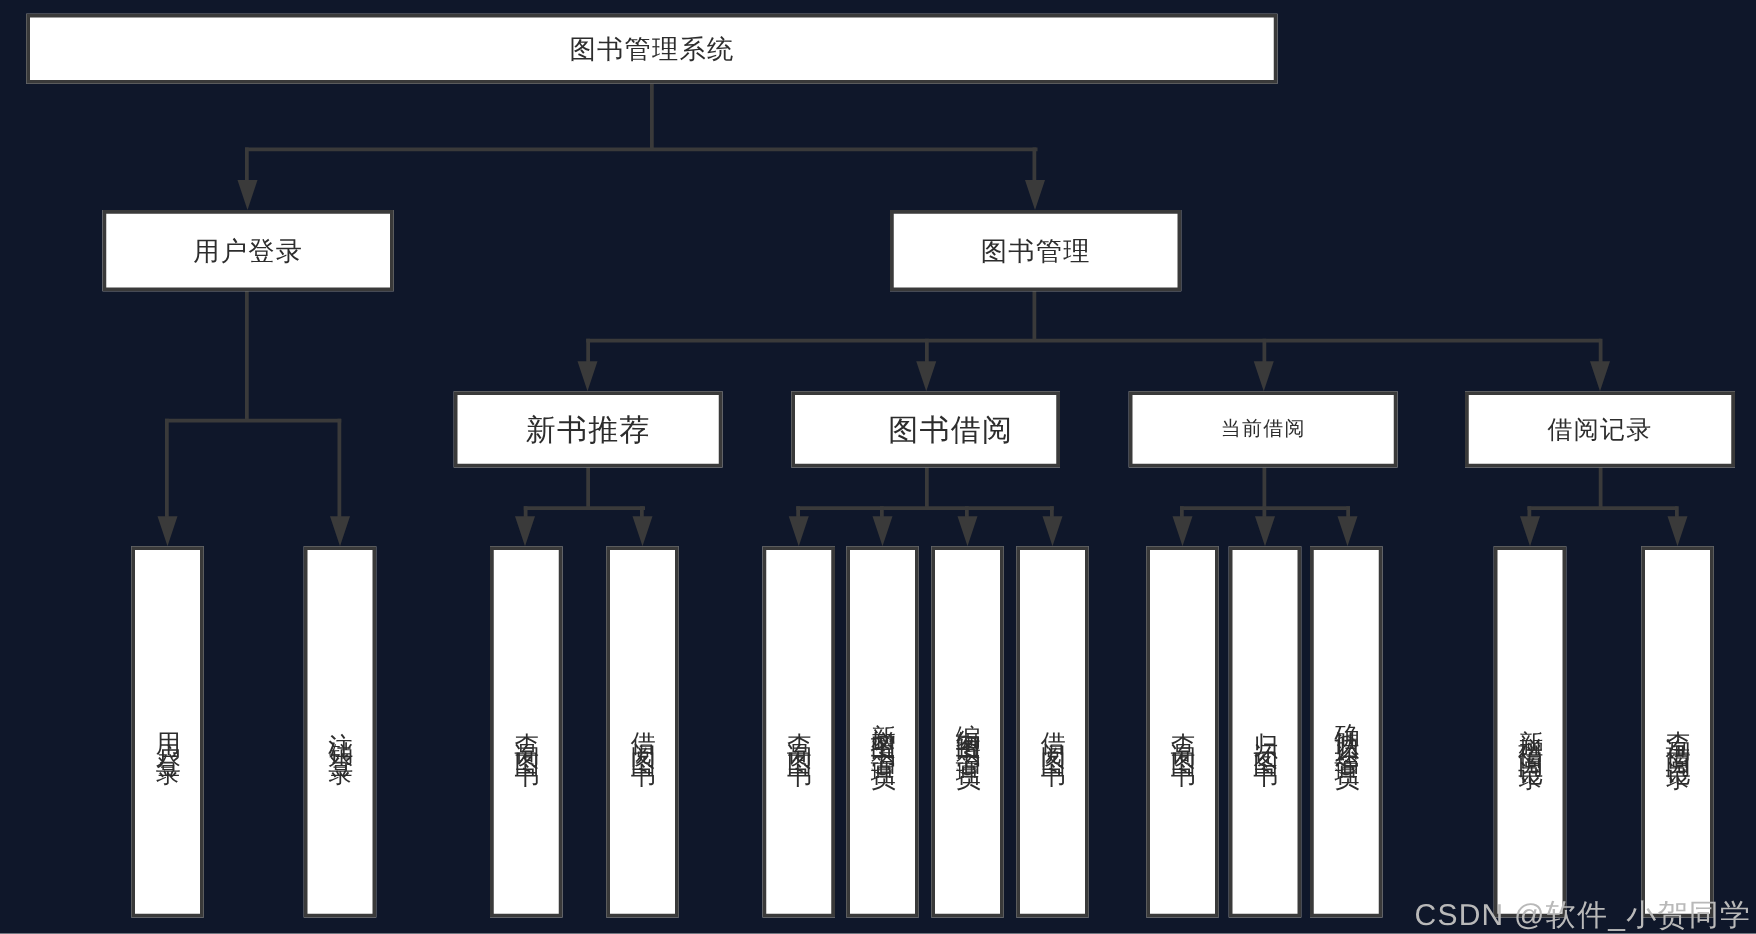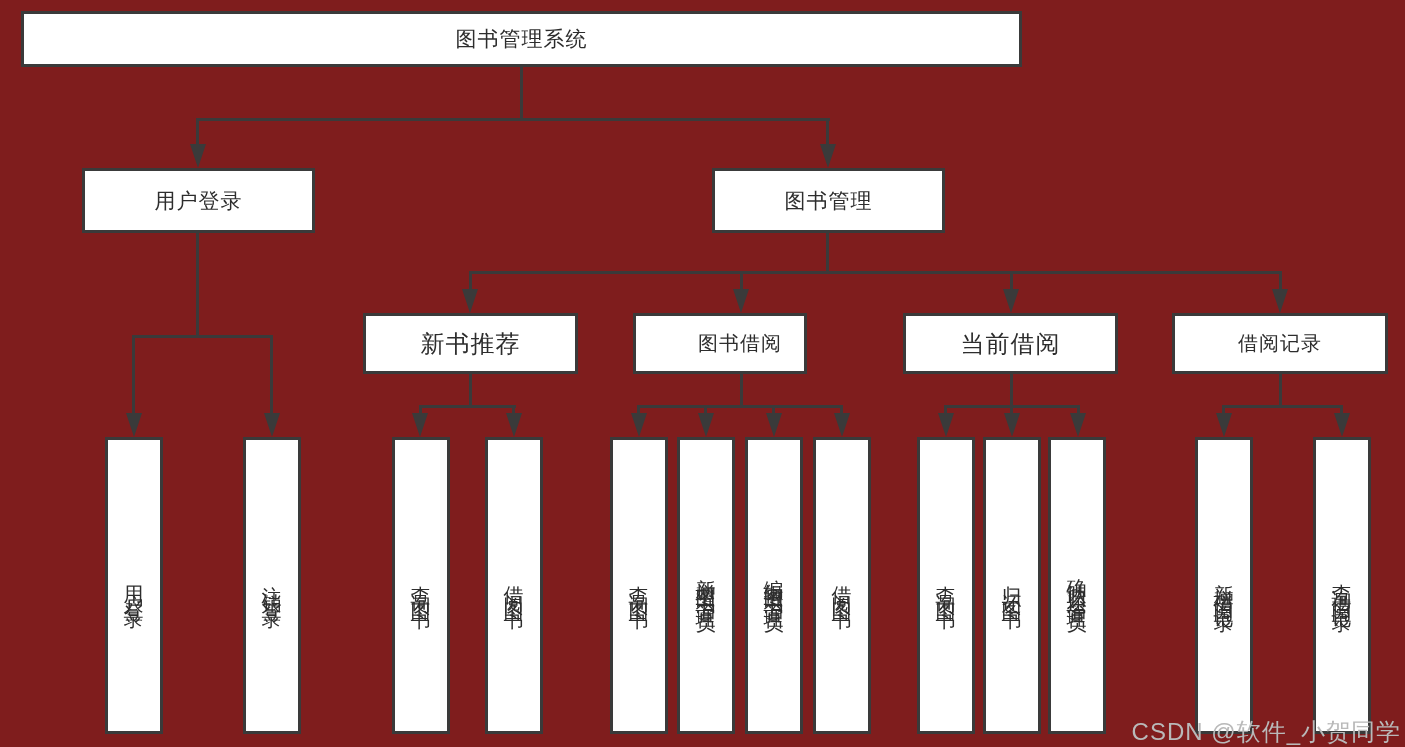--- a/index.html
+++ b/index.html
@@ -1,21 +1,21 @@
 <!DOCTYPE html>
 <html><head>
 <meta charset="utf-8">
 <style>
   :root{
     --line:#3a3a3a;
     --text:#2d2d2d;
   }
   html,body{margin:0;padding:0;background:#ffffff;}
   .canvas{
-    position:relative;width:1405px;height:747px;background:#7f1d1d;overflow:hidden;
+    position:relative;width:1405px;height:747px;background:#0f172a;overflow:hidden;
     font-family:"Liberation Sans","DejaVu Sans",sans-serif;color:var(--text);
   }
   .node{
     position:absolute;box-sizing:border-box;border:3px solid var(--line);background:#ffffff;
     display:flex;align-items:center;justify-content:center;
     font-size:21px;letter-spacing:1px;white-space:nowrap;
   }
   .leaf{
     position:absolute;box-sizing:border-box;border:3px solid var(--line);background:#ffffff;
     display:flex;align-items:center;justify-content:center;
@@ -109,25 +109,25 @@
   </div>
 
   <div class="node" style="left:712px;top:168px;width:233px;height:65px;">
     <span>图书管理</span>
   </div>
 
   <div class="node" style="left:363px;top:313px;width:215px;height:61px;font-size:24px;">
     <span>新书推荐</span>
   </div>
 
-  <div class="node" style="left:633px;top:313px;width:174px;height:61px;font-size:20px;padding-left:40px;">
+  <div class="node" style="left:633px;top:313px;width:215px;height:61px;font-size:24px;padding-left:40px;">
     <span>图书借阅</span>
   </div>
 
-  <div class="node" style="left:903px;top:313px;width:215px;height:61px;font-size:24px;">
+  <div class="node" style="left:903px;top:313px;width:215px;height:61px;font-size:16px;">
     <span>当前借阅</span>
   </div>
 
   <div class="node" style="left:1172px;top:313px;width:216px;height:61px;font-size:20px;">
     <span>借阅记录</span>
   </div>
 
   <div class="leaf" style="left:105px;">
     <span>用户登录</span>
   </div>

